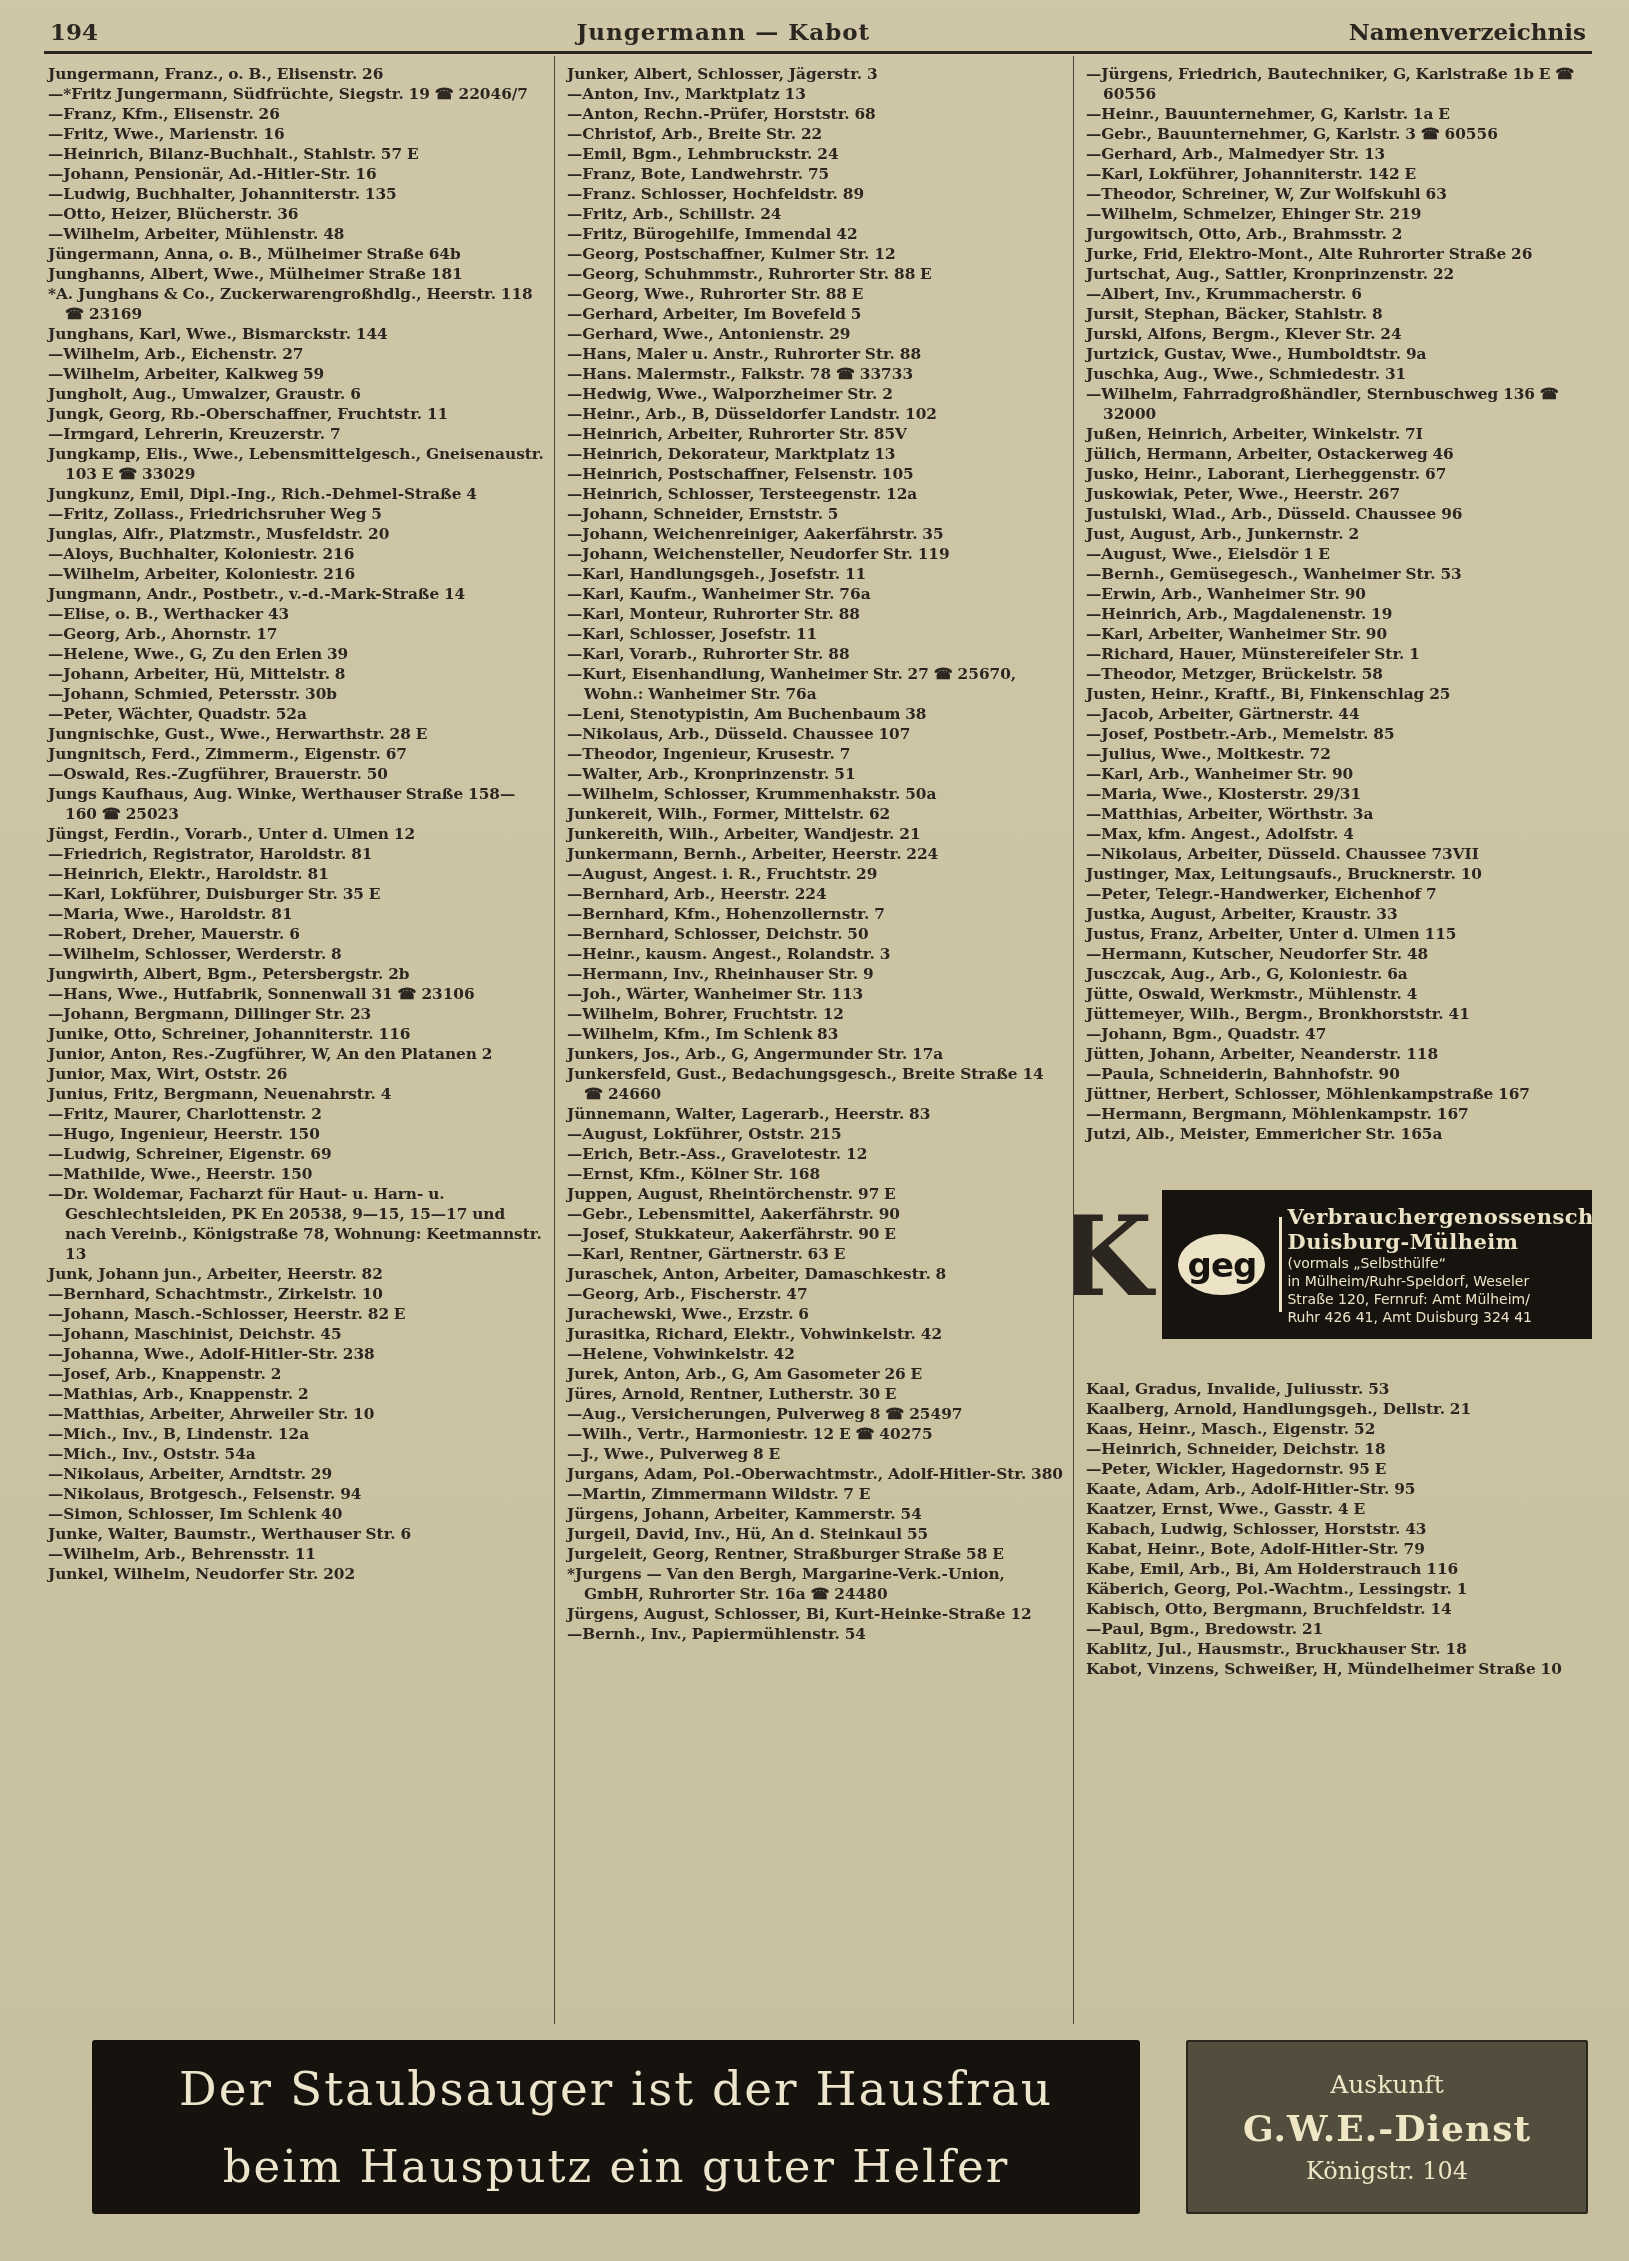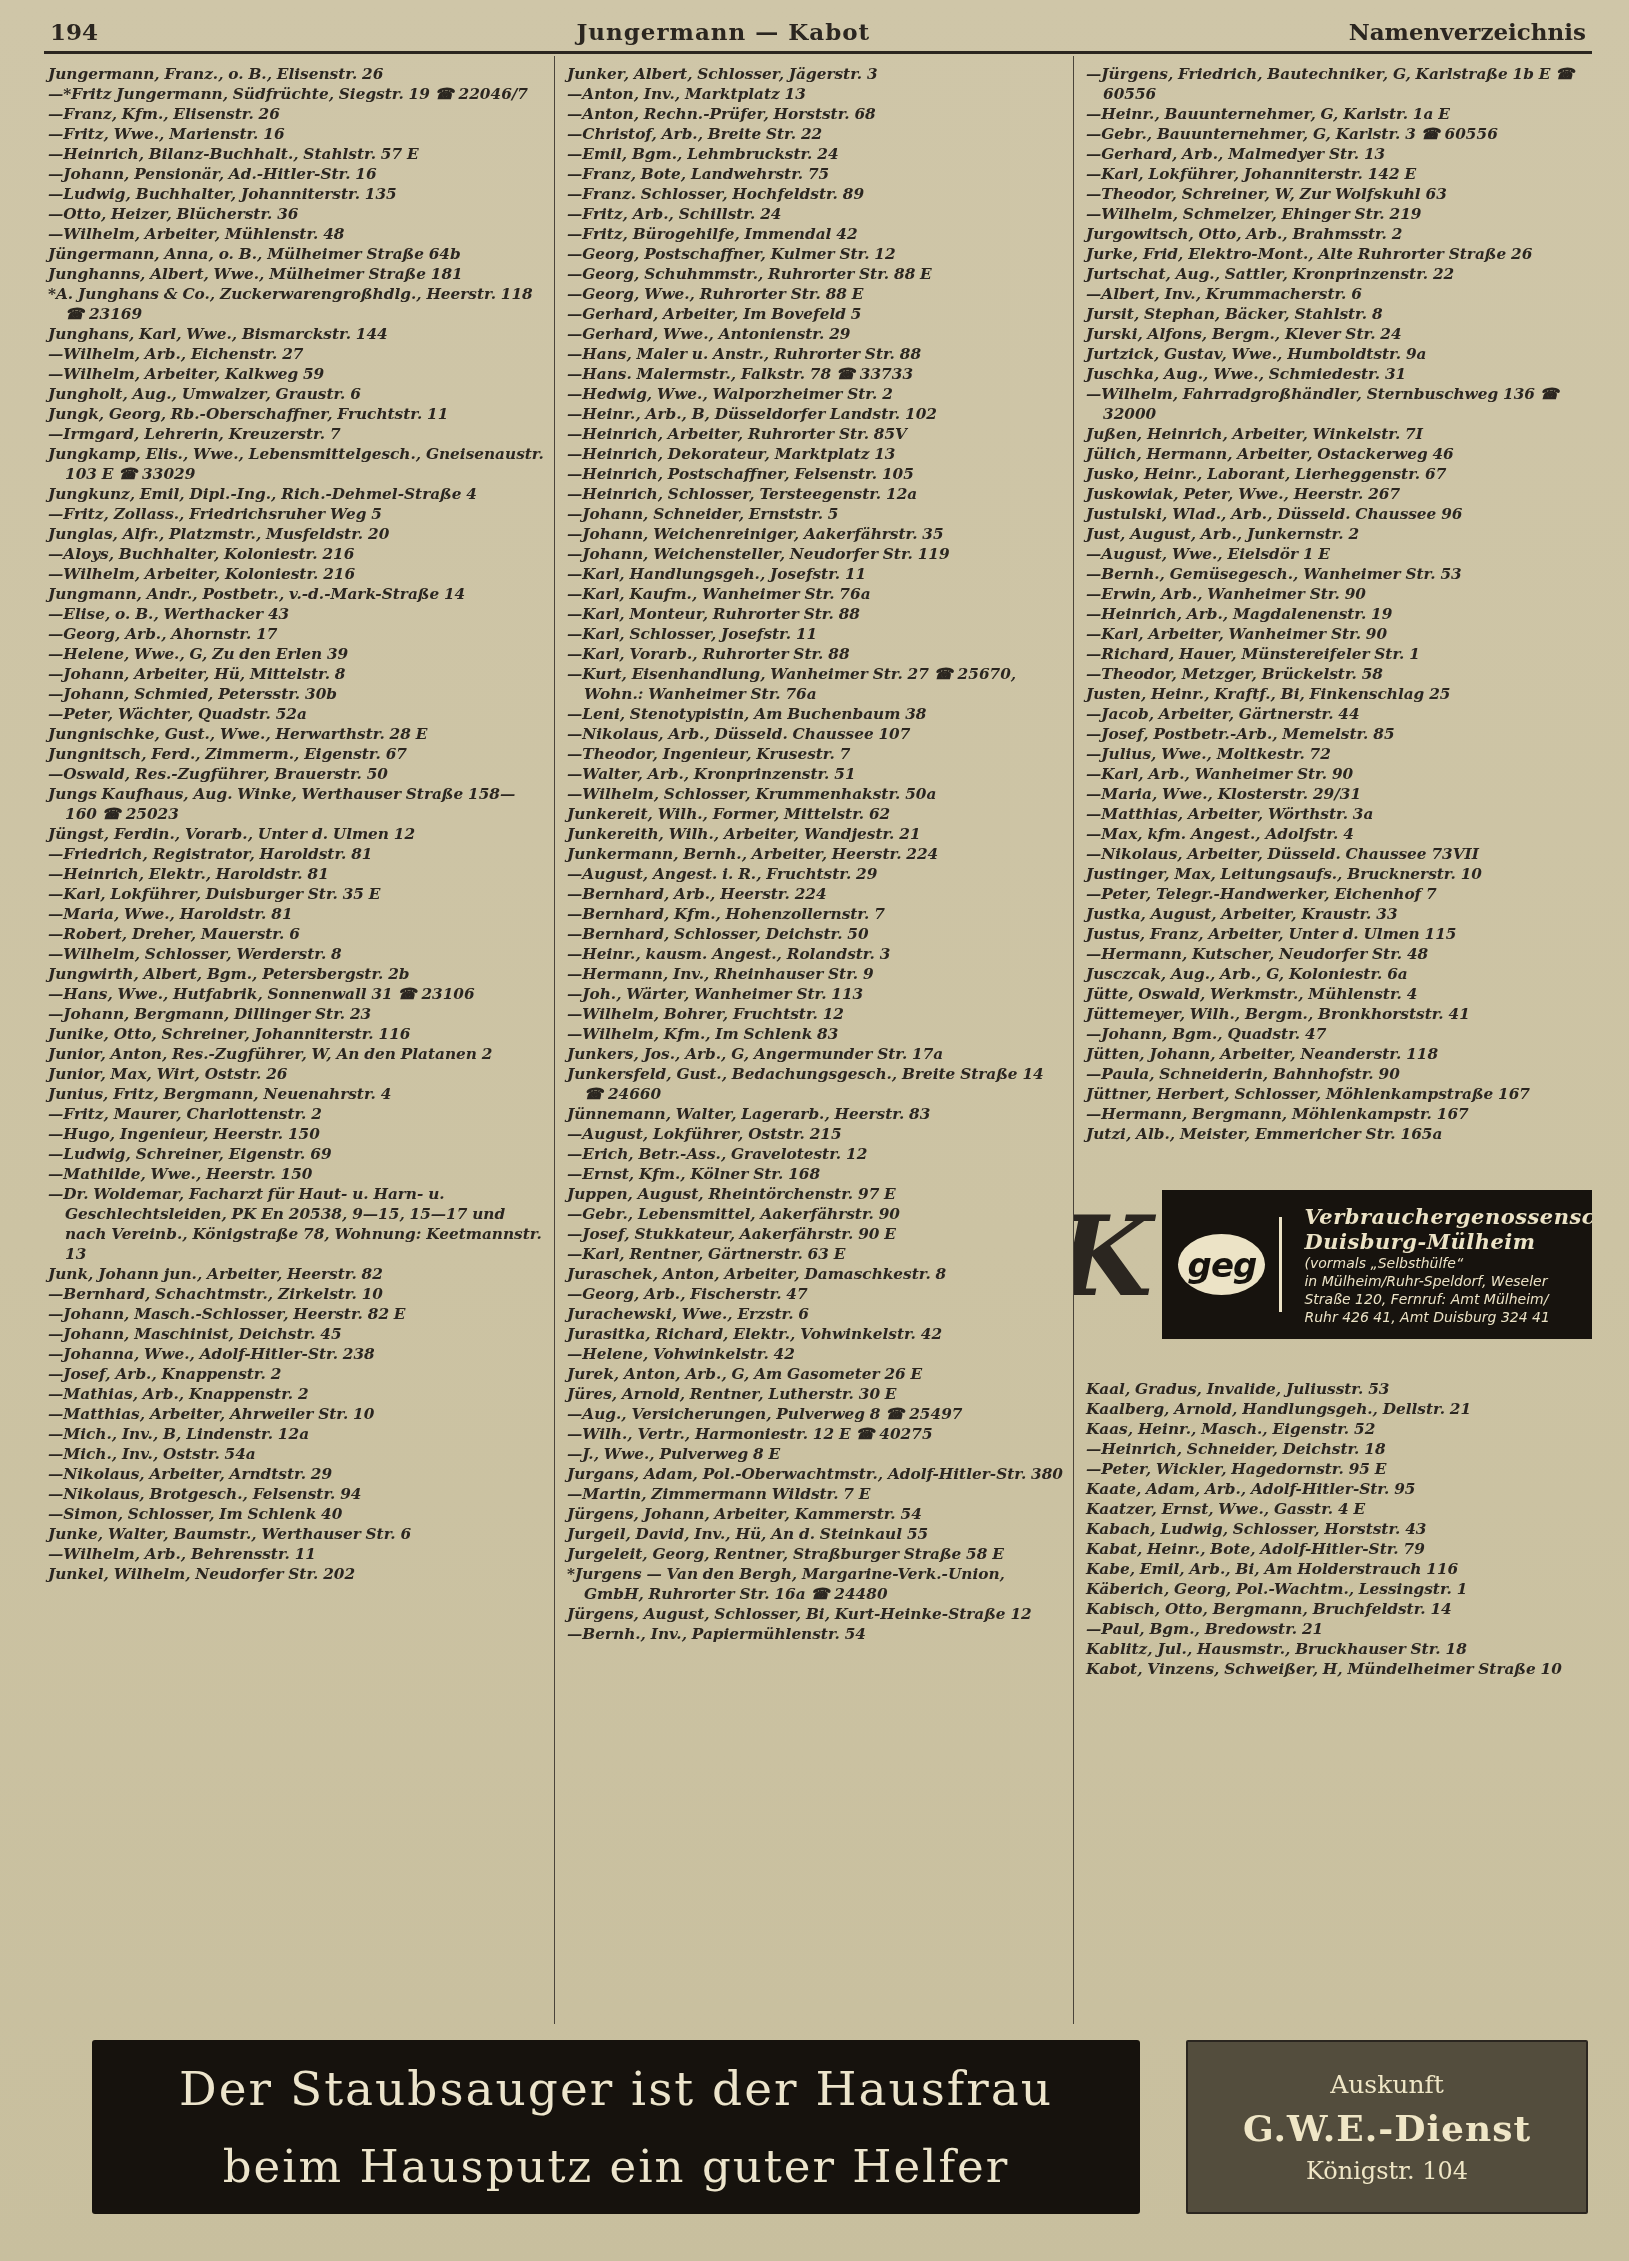--- a/index.html
+++ b/index.html
@@ -21,21 +21,20 @@
     border-bottom:3px solid #2b2620;
     padding:2px 6px 6px 6px;
   }
   .hdr .title{letter-spacing:1px;}
   
   .cols{
     display:flex;
     height:1968px;
     overflow:hidden;
     margin-top:2px;
-    font-style:italic;
   }
   .col{
     flex:1 1 0;
     padding:8px 10px 0 4px;
     overflow:hidden;
   }
   .col + .col{border-left:1px solid #4a443a;padding-left:12px;}
   .entry{
     margin:0;
     font-size:15.3px;
@@ -62,21 +61,21 @@
     color:#ece3c6;
     display:flex;align-items:center;
     padding:12px 10px 12px 12px;
     min-height:149px;
     box-sizing:border-box;
   }
   .geg-logo-wrap{
     flex:0 0 95px;height:95px;
     display:flex;align-items:center;justify-content:center;
     border-right:3px solid #ece3c6;
-    margin-right:22px;padding-right:10px;
+    margin-right:5px;padding-right:10px;
   }
   .geg-oval{
     display:flex;align-items:center;justify-content:center;
     width:87px;height:61px;
     background:#ece3c6;color:#17130e;
     border-radius:50%;
     font-weight:bold;font-size:34px;
     font-family:"DejaVu Sans","Liberation Sans",sans-serif;
     letter-spacing:-1px;
   }

